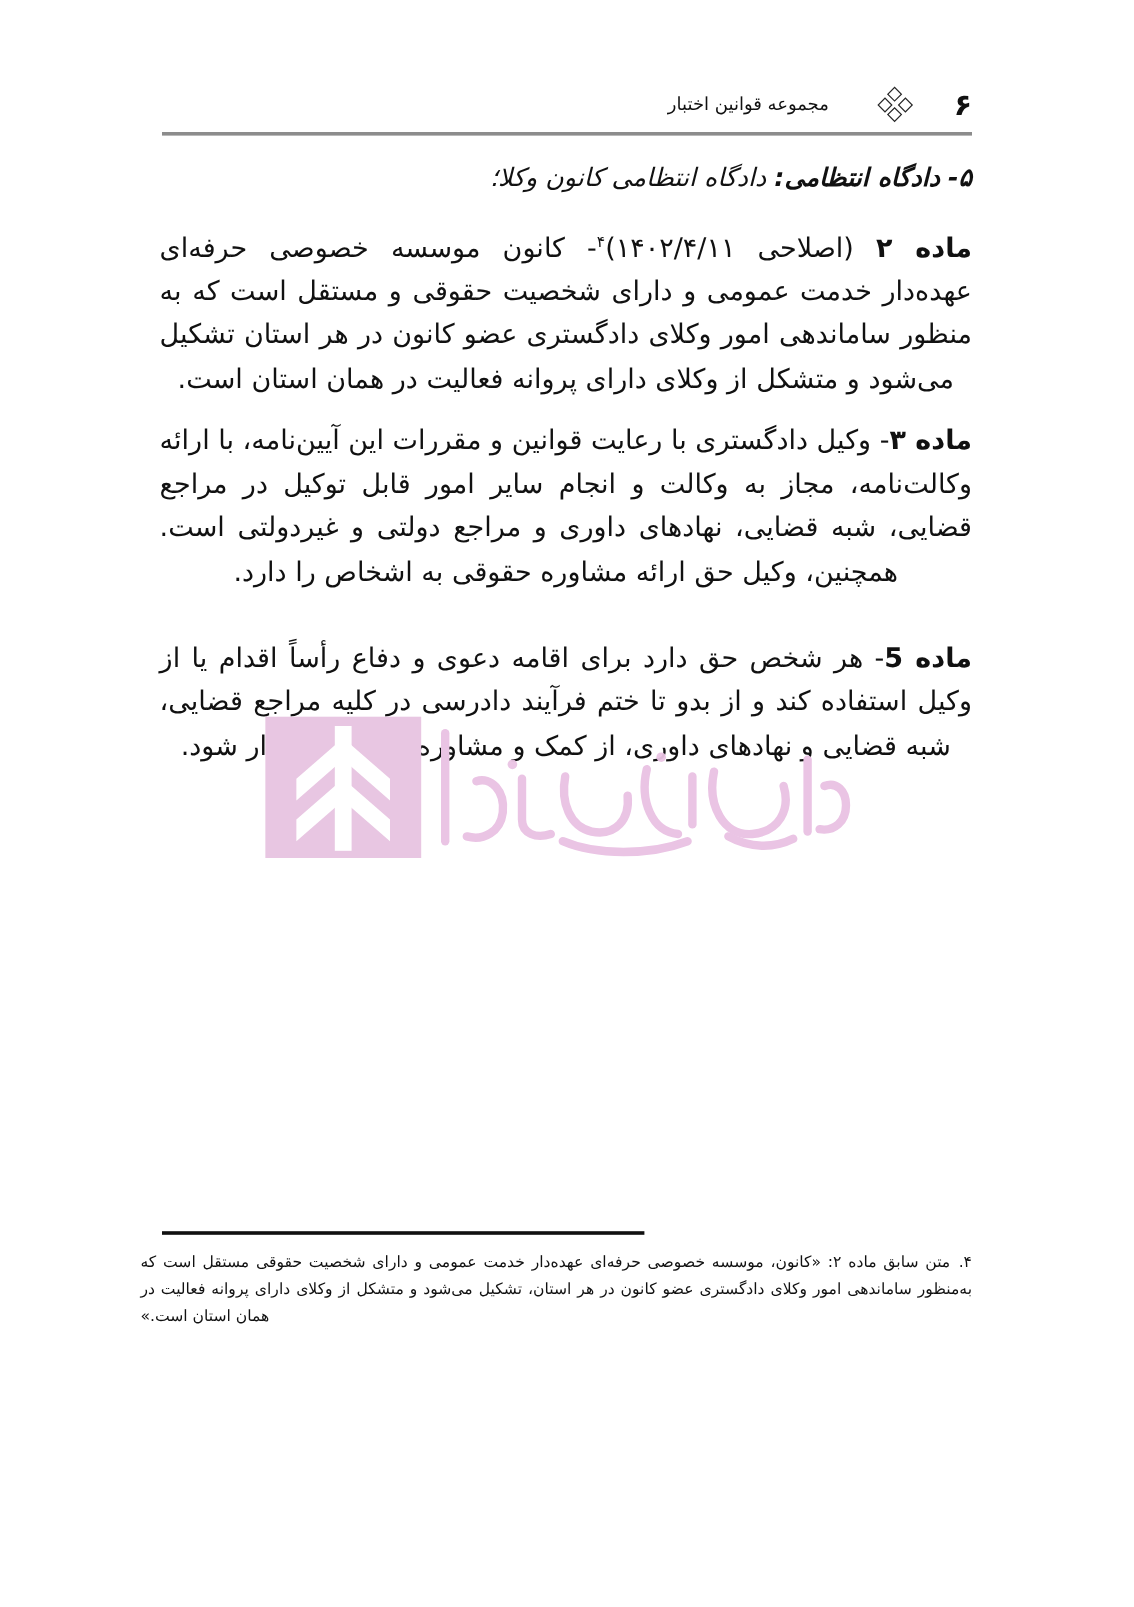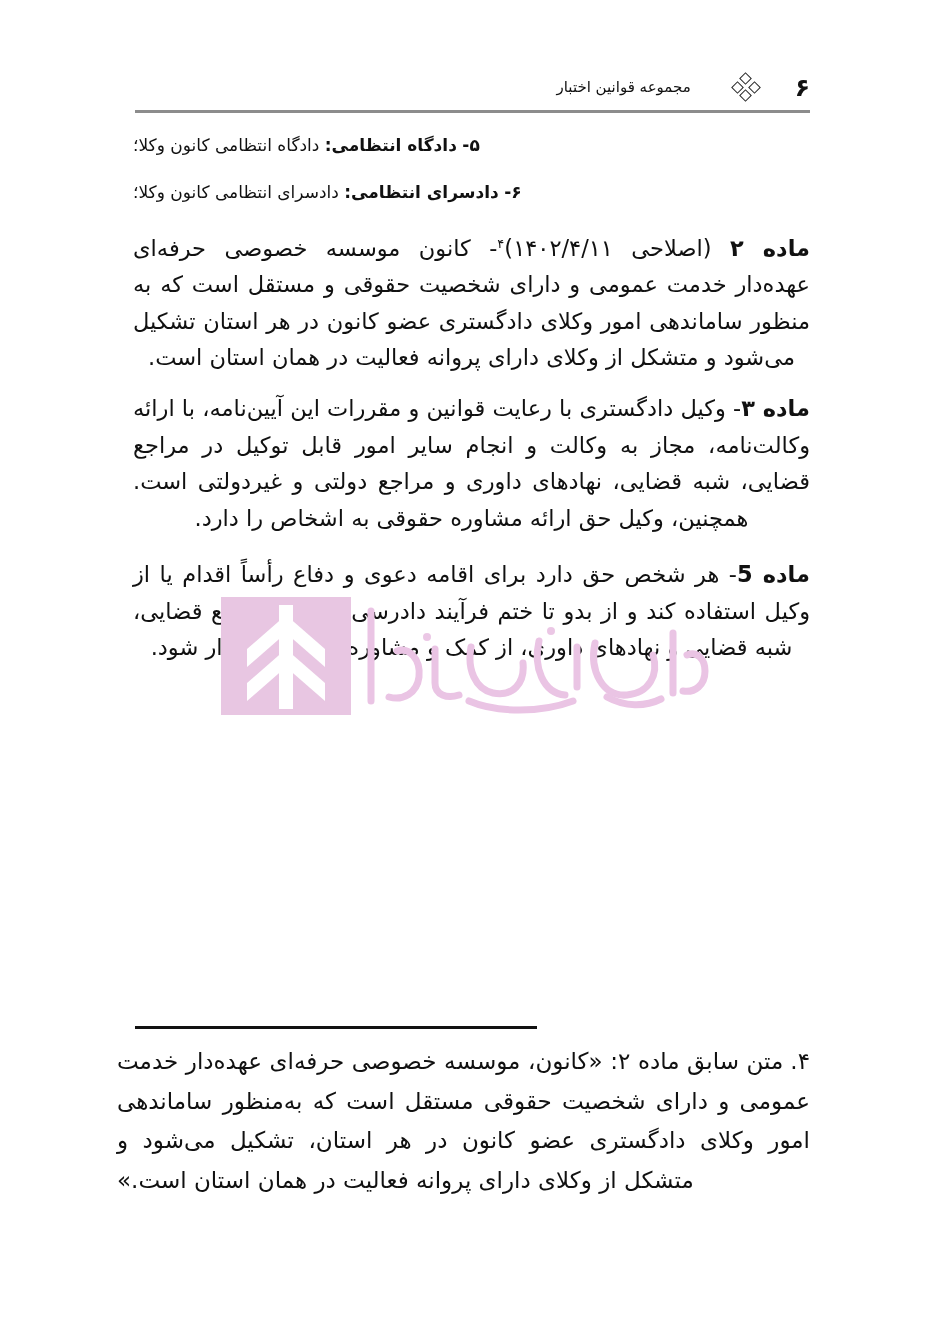--- a/index.html
+++ b/index.html
@@ -76,25 +76,26 @@
   
   .body {
     position: absolute;
     top: 132px;
     right: 135px;
     left: 133px;
     direction: rtl;
   }
 
   .numbered {
-    font-size: 17px;
+    font-size: 21px;
     line-height: 1.55;
-    text-align: left;
+    text-align: right;
     margin: 0 0 21px 0;
     white-space: nowrap;
+    font-style: italic;
   }
   .numbered .lead {
     font-weight: 700;
   }
 
   .article {
     font-size: 22.5px;
     line-height: 1.62;
     text-align: justify;
     text-align-last: center;
@@ -103,21 +104,21 @@
   .article.just-last-right { text-align-last: right; }
   .article .lead { font-weight: 700; }
   .article .fn-ref {
     font-size: 13px;
     vertical-align: super;
     font-weight: 400;
   }
 
   
   #art2 { margin-top: 24px; margin-bottom: 15px; }
-  #art3 { margin-bottom: 20px; }
+  #art3 { margin-bottom: 36px; }
   #art4 { margin-bottom: 20px; }
   #art5 { margin-bottom: 0; }
 
   
   .watermark {
     position: absolute;
     top: 597px;
     right: 232px;
     width: 492px;
     height: 118px;
@@ -134,21 +135,21 @@
     width: 402px;
     height: 2.5px;
     background: #111111;
   }
   .footnote {
     position: absolute;
     top: 1042px;
     right: 135px;
     left: 117px;
     direction: rtl;
-    font-size: 23px;
+    font-size: 13px;
     line-height: 1.72;
     text-align: justify;
     text-align-last: left;
   }
   .footnote .fn-num {
     font-weight: 400;
     margin-left: 7px;
   }
 </style>
 </head>
@@ -171,25 +172,20 @@
   <div class="header-rule"></div>
 
   <div class="body">
 
     <p class="numbered">
       <span class="lead">۵-</span>
       <span class="lead">دادگاه انتظامی:</span>
       <span>دادگاه انتظامی کانون وکلا؛</span>
     </p>
 
-    <p class="numbered">
-      <span class="lead">۶-</span>
-      <span class="lead">دادسرای انتظامی:</span>
-      <span>دادسرای انتظامی کانون وکلا؛</span>
-    </p>
 
 
     <p class="article" id="art2">
       <span class="lead">ماده ۲</span>
       <span>(اصلاحی ۱۴۰۲/۴/۱۱)</span><span class="fn-ref">۴</span><span>- کانون موسسه خصوصی حرفه‌ای عهده‌دار خدمت عمومی و دارای شخصیت حقوقی و مستقل است که به منظور ساماندهی امور وکلای دادگستری عضو کانون در هر استان تشکیل می‌شود و متشکل از وکلای دارای پروانه فعالیت در همان استان است.</span>
     </p>
 
     <p class="article" id="art3">
       <span class="lead">ماده ۳</span><span>- وکیل دادگستری با رعایت قوانین و مقررات این آیین‌نامه، با ارائه وکالت‌نامه، مجاز به وکالت و انجام سایر امور قابل توکیل در مراجع قضایی، شبه قضایی، نهادهای داوری و مراجع دولتی و غیردولتی است. همچنین، وکیل حق ارائه مشاوره حقوقی به اشخاص را دارد.</span>
     </p>

